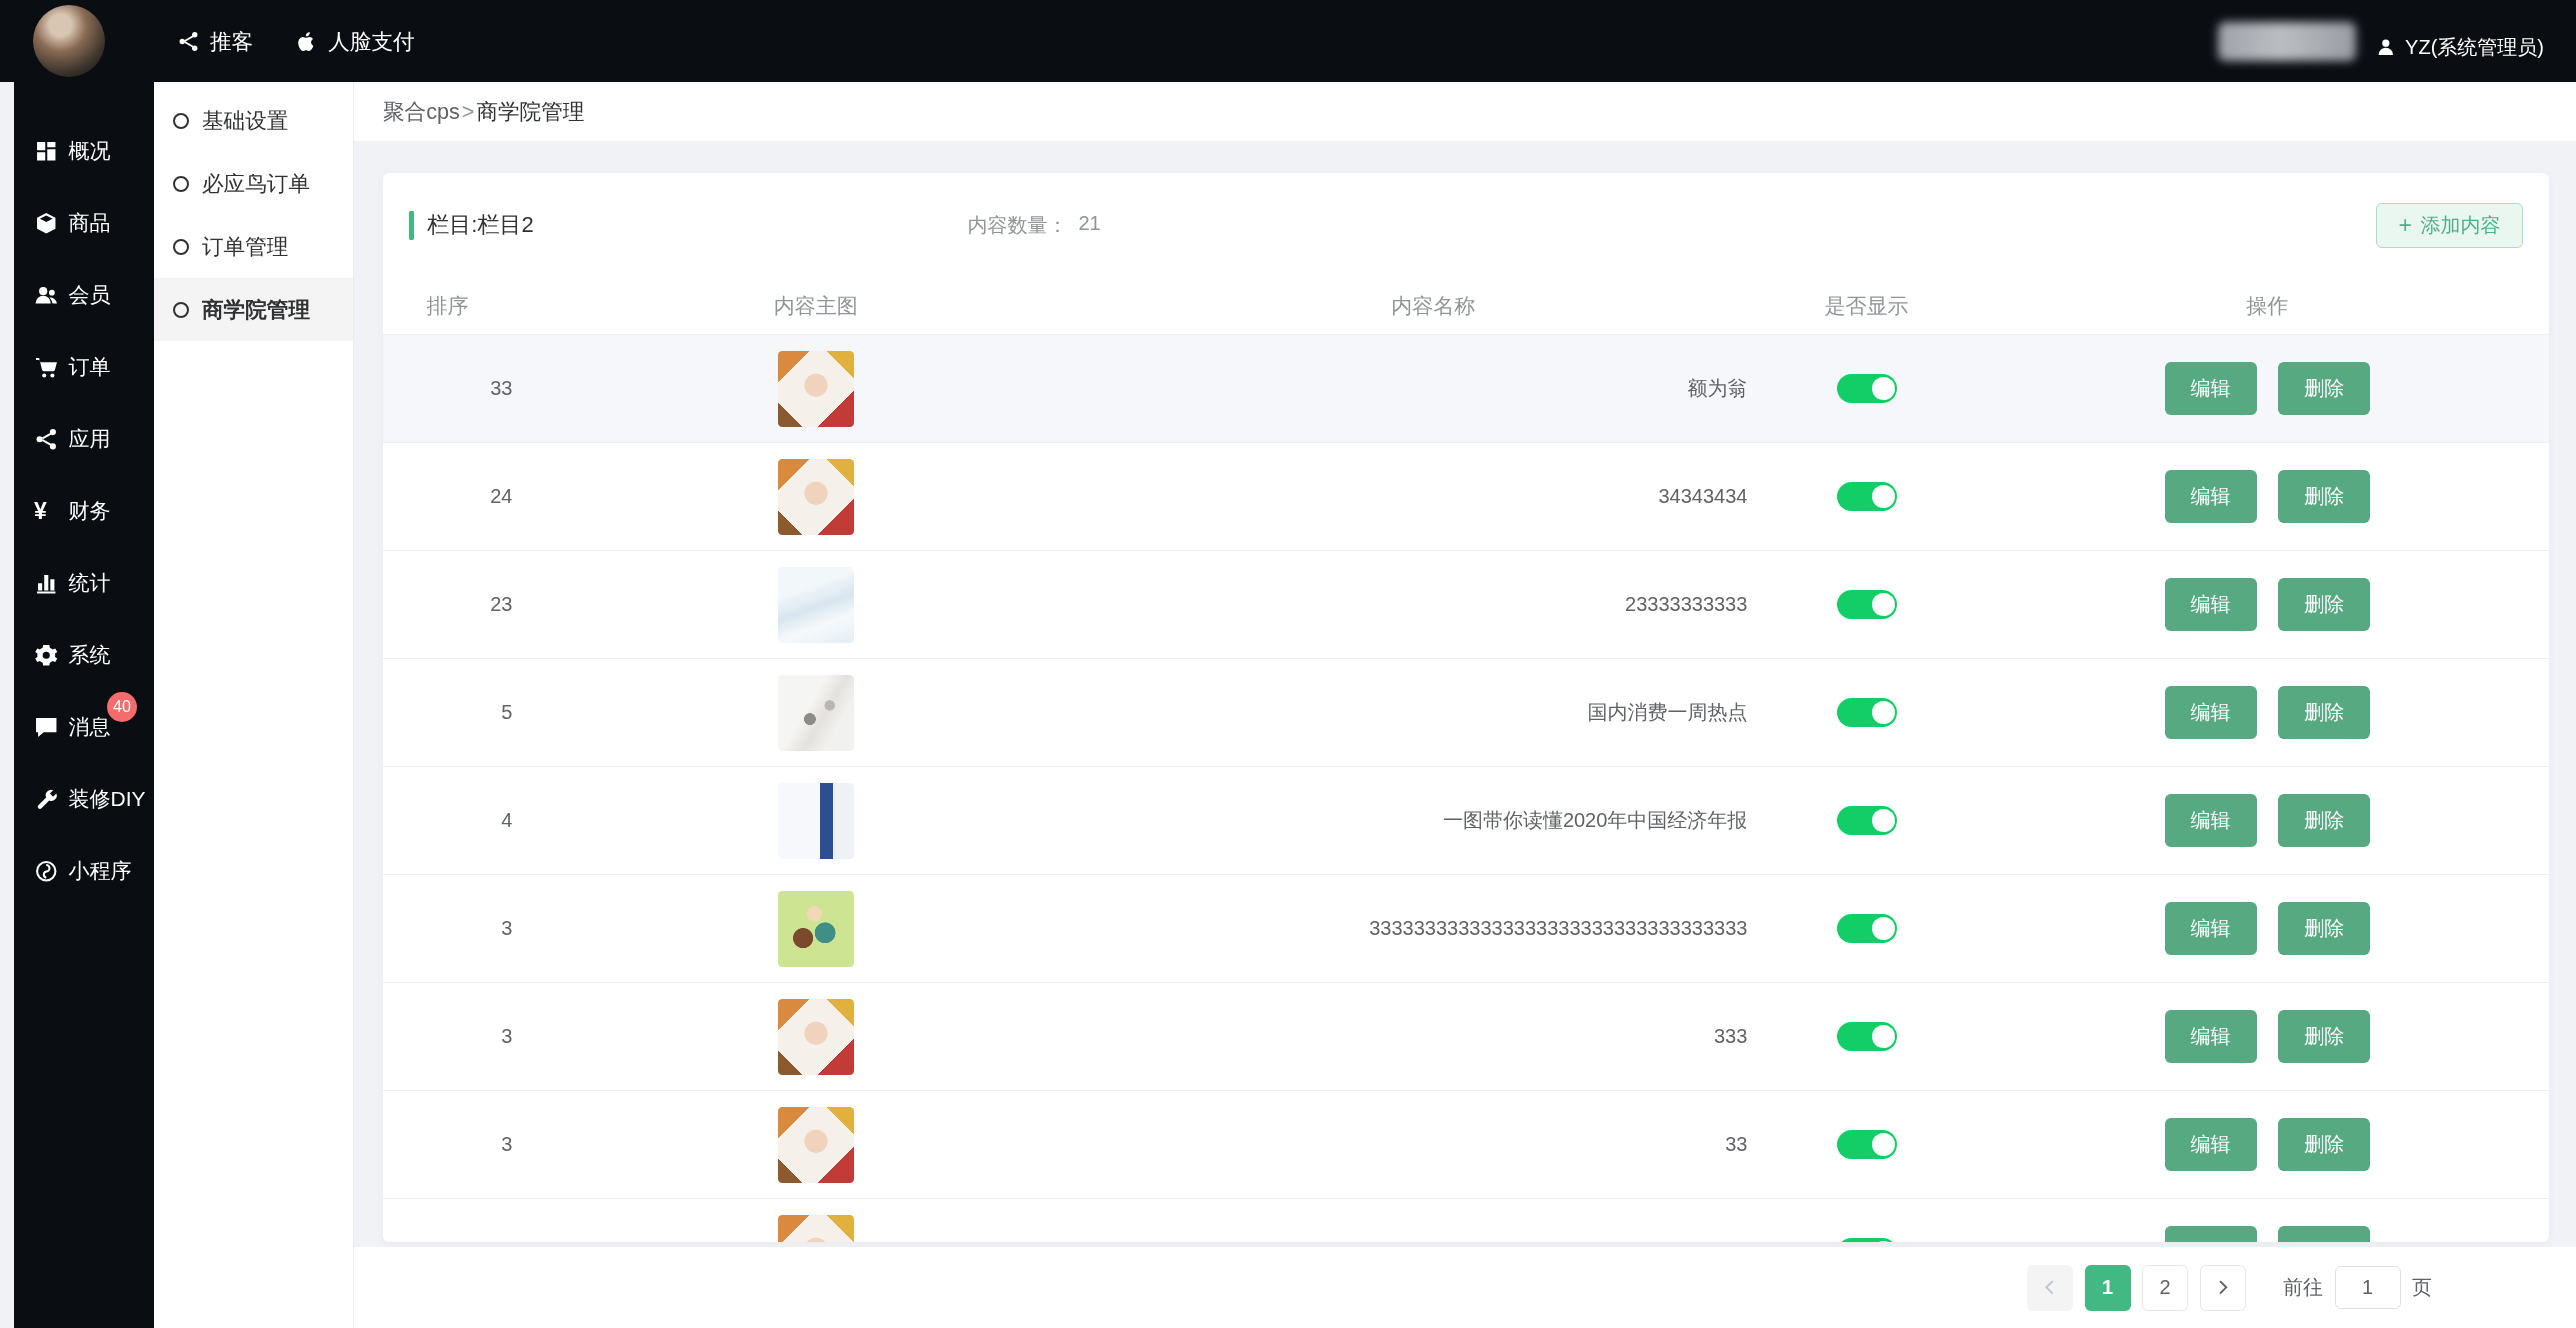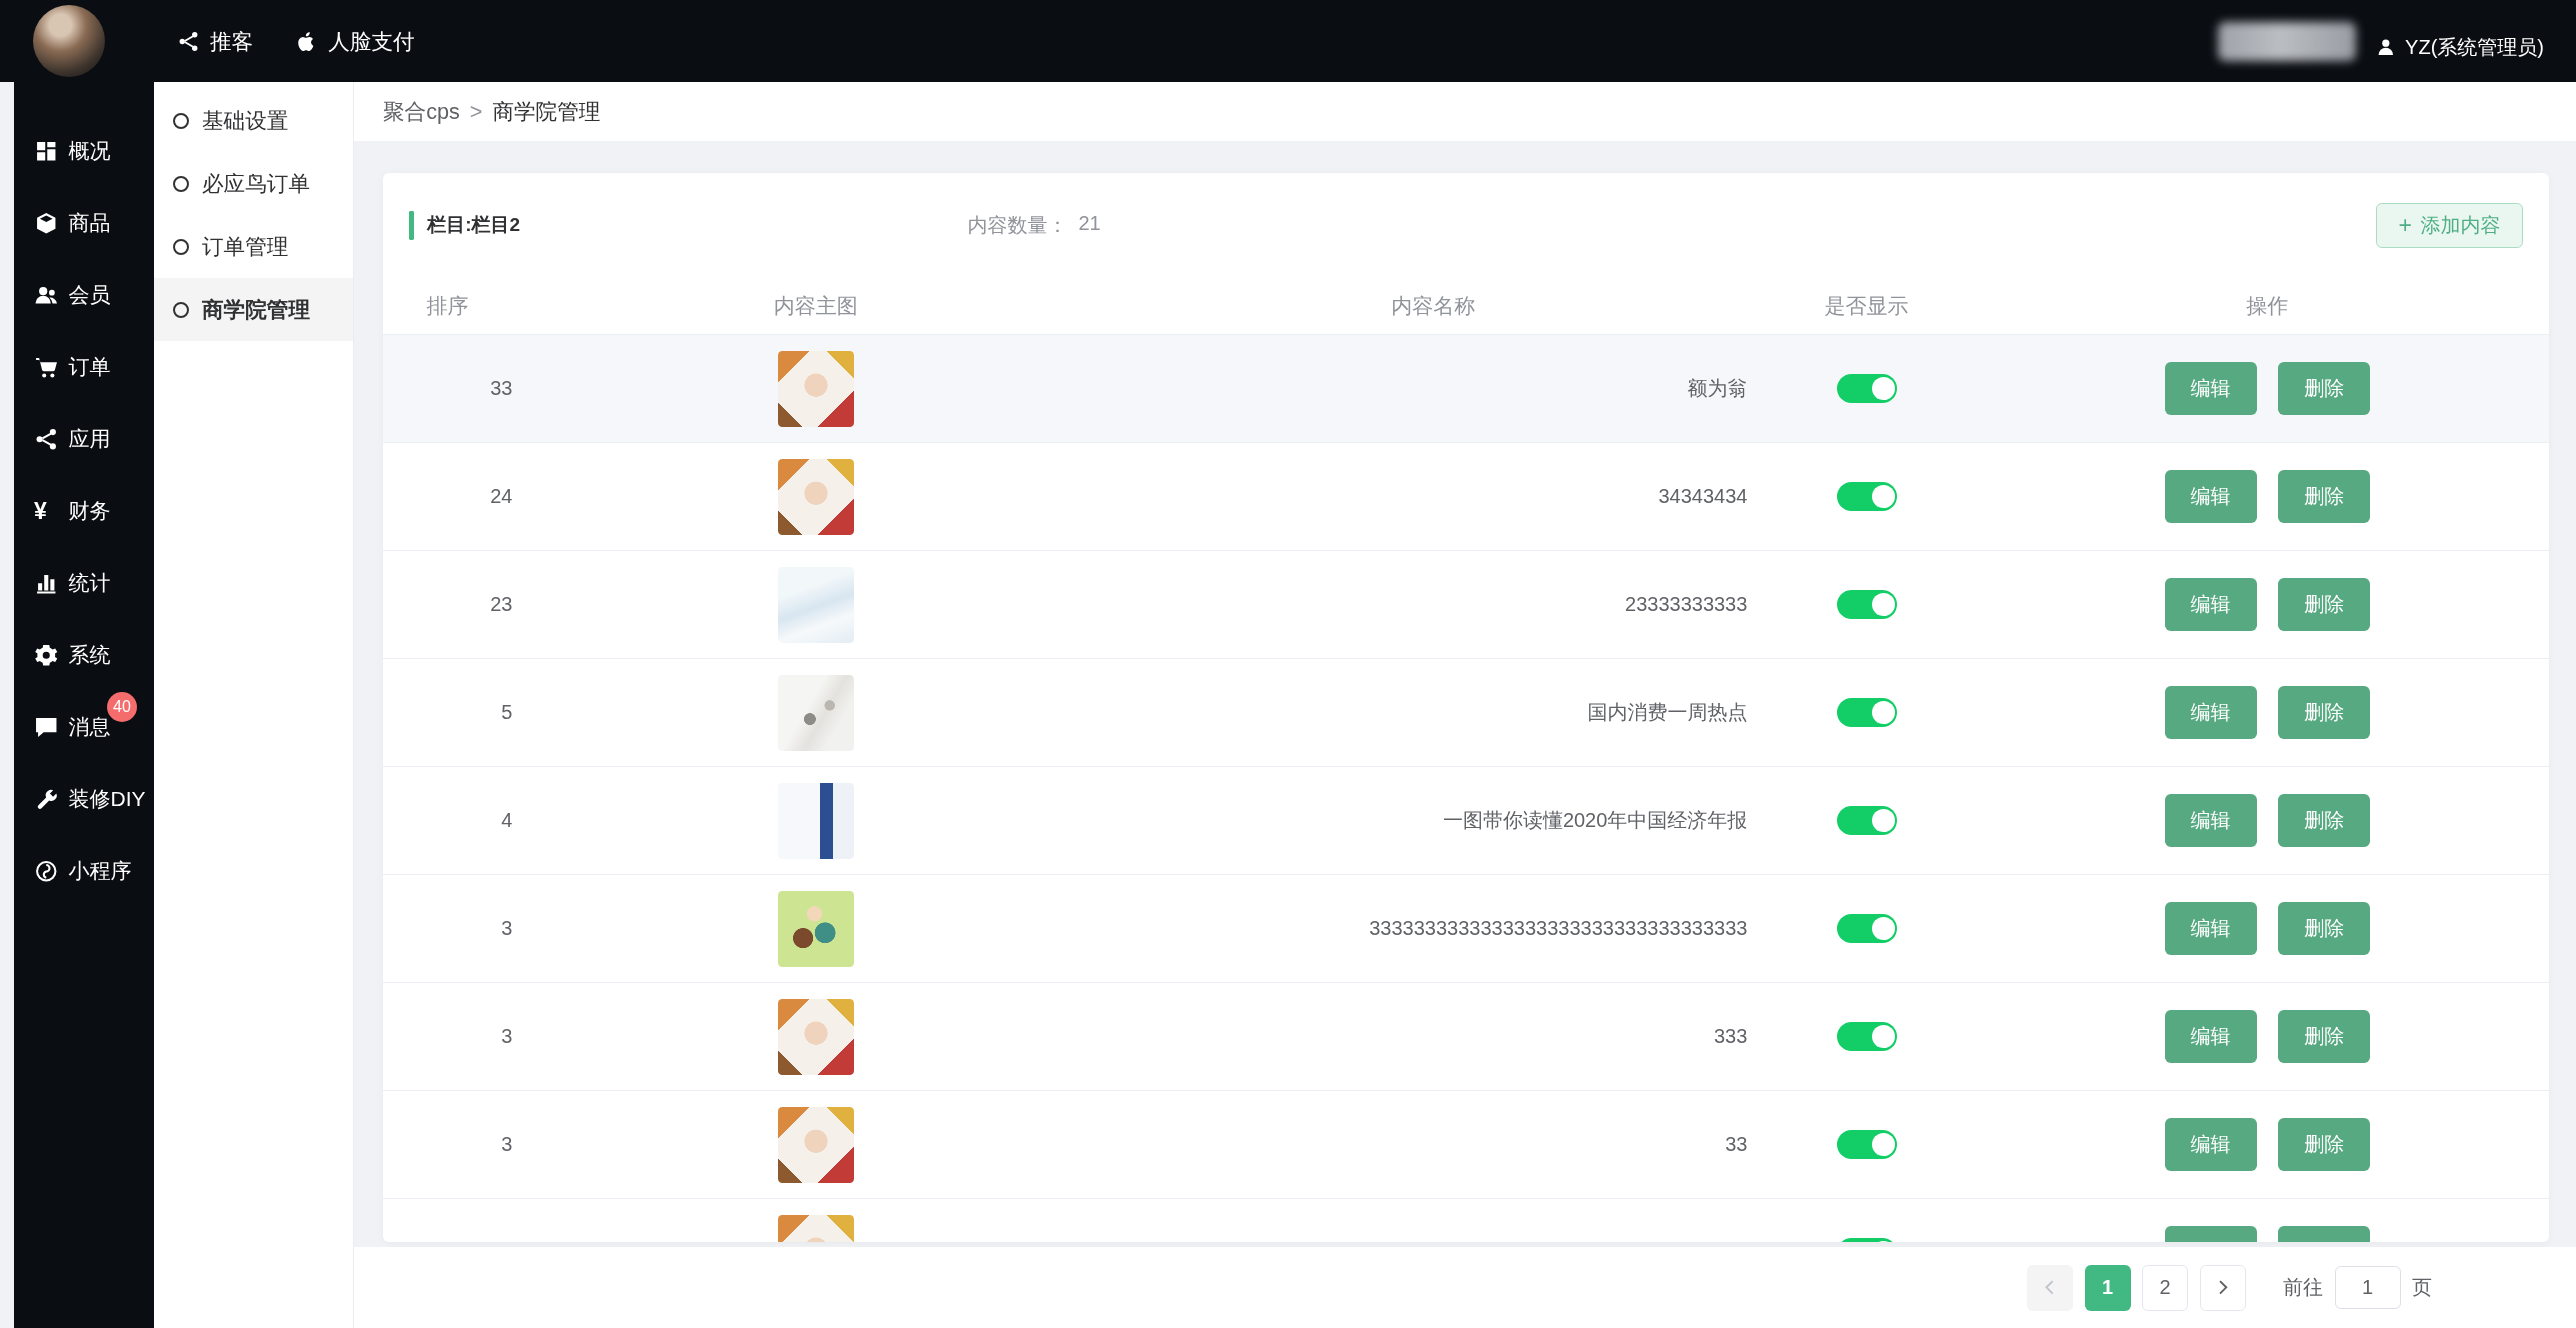--- a/index.html
+++ b/index.html
@@ -38,28 +38,28 @@
   .submenu{position:fixed;top:82px;left:140px;bottom:0;width:214px;background:#fff;
     padding-top:7px;z-index:10;border-right:0.7px solid #ececec}
   .sub-item{height:63px;display:flex;align-items:center;padding-left:33px;gap:13px;
     font-size:21.6px;color:#303133;cursor:pointer;white-space:nowrap}
   .sub-item .ring{width:16px;height:16px;border:2.2px solid #303133;border-radius:50%;flex:none}
   .sub-item.active{background:#f4f4f5;font-weight:700}
 
   
   .main{position:fixed;top:82px;left:353px;right:0;bottom:0;background:#f0f2f5;overflow:hidden}
   .breadcrumb{height:59px;background:#fff;display:flex;align-items:center;
-    padding-left:30px;font-size:21.6px;color:#303133;gap:10px}
+    padding-left:30px;font-size:21.6px;color:#303133;gap:2px}
   .breadcrumb .parent{color:#606266;cursor:pointer}
   .breadcrumb .sep{color:#909399}
 
   .card{position:absolute;left:29.5px;right:27px;top:91px;height:1069px;background:#fff;
     border-radius:5.8px;overflow:hidden;box-shadow:0 1.4px 8.6px rgba(0,0,0,.04)}
   .card-header{height:104px;display:flex;align-items:center;padding:0 26px;position:relative}
-  .card-title{display:flex;align-items:center;gap:13px;font-size:19px;font-weight:700;color:#303133}
+  .card-title{display:flex;align-items:center;gap:13px;font-size:22px;font-weight:400;color:#303133}
   .green-bar{width:5.8px;height:29px;background:#42b983;border-radius:1.4px}
   .count-wrap{position:absolute;left:27%;font-size:20px;color:#909399;display:flex;gap:11px}
   .add-btn{margin-left:auto;height:45px;padding:0 21.6px;background:#e9f7f0;
     border:1.4px solid #abdcc3;border-radius:5.8px;color:#4fae85;font-size:20px;
     display:flex;align-items:center;gap:8.6px;cursor:pointer}
   .add-btn .plus{font-size:23px;line-height:1}
 
   .thead,.trow{display:grid;grid-template-columns:6% 28% 29% 11% 26%;align-items:center}
   .thead{height:58px;font-size:21px;color:#909399;border-bottom:1.4px solid #ebeef5}
   .thead>div{text-align:center}

